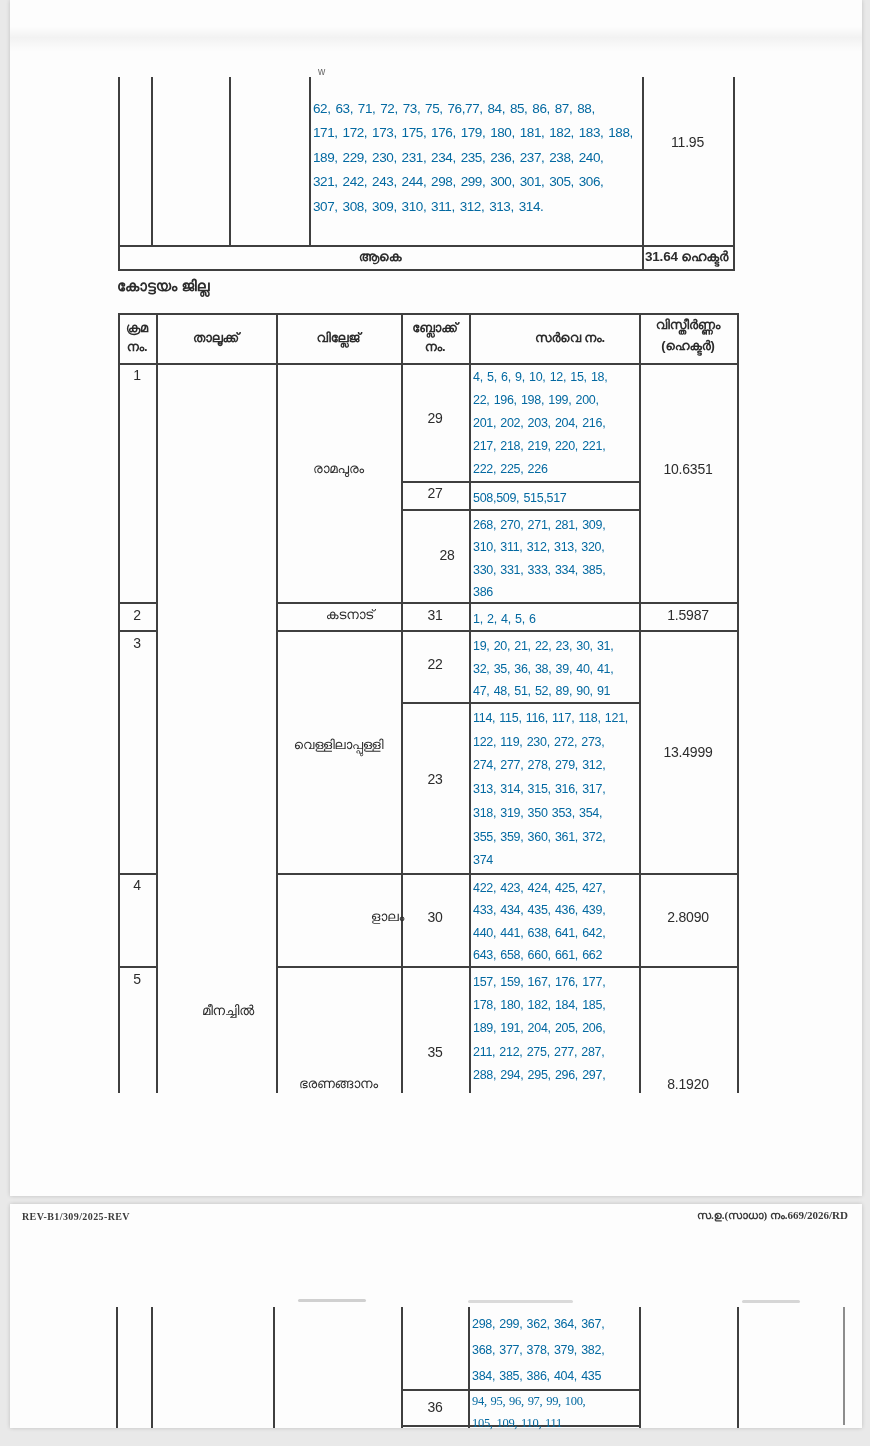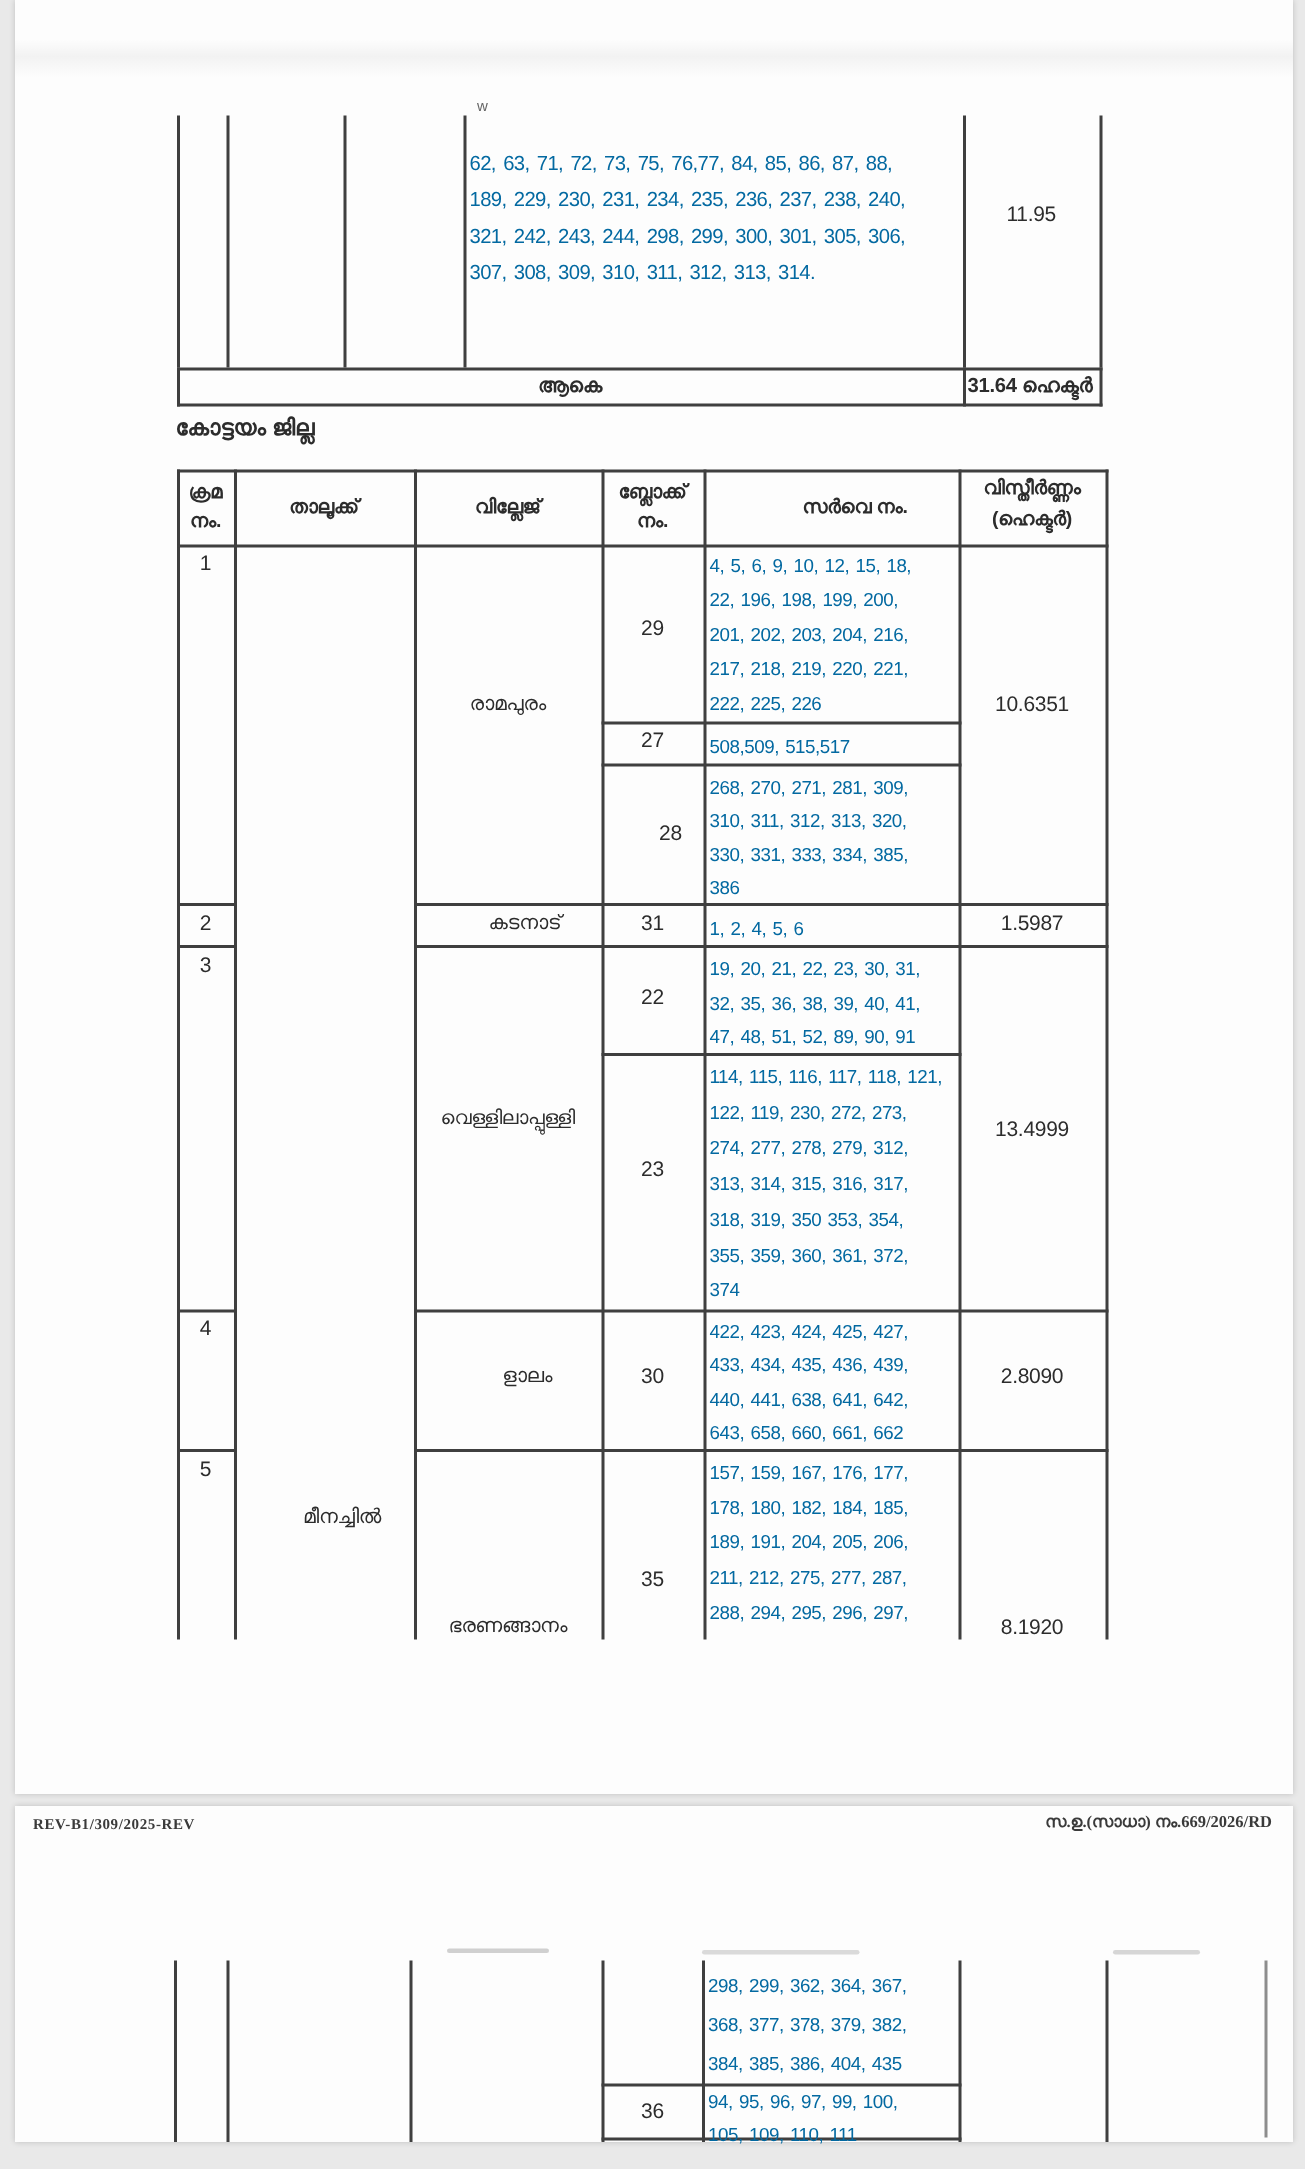--- a/index.html
+++ b/index.html
@@ -35,20 +35,21 @@
   <div class="vl" style="left:151px;top:77px;height:168px;"></div>
   <div class="vl" style="left:229px;top:77px;height:168px;"></div>
   <div class="vl" style="left:309px;top:77px;height:168px;"></div>
   <div class="vl" style="left:642px;top:77px;height:168px;"></div>
   <div class="vl" style="left:733px;top:77px;height:168px;"></div>
 
   <div class="txt" style="left:318px;top:66px;font-size:10px;color:#666;">w</div>
 
   <div class="lines big-lines" style="left:313px;top:97px;width:330px;line-height:24.4px;">
       <div class="ln">62, 63, 71, 72, 73, 75, 76,77, 84, 85, 86, 87, 88,</div>
+      <div class="ln">171, 172, 173, 175, 176, 179, 180, 181, 182, 183, 188,</div>
       <div class="ln">189, 229, 230, 231, 234, 235, 236, 237, 238, 240,</div>
       <div class="ln">321, 242, 243, 244, 298, 299, 300, 301, 305, 306,</div>
       <div class="ln">307, 308, 309, 310, 311, 312, 313, 314.</div>
     </div>
 
   <div class="txt num c" style="left:642px;top:134px;width:91px;">11.95</div>
 
   <div class="hl" style="left:118px;top:245px;width:617px;"></div>
   <div class="hl" style="left:118px;top:269px;width:617px;"></div>
   <div class="vl" style="left:118px;top:245px;height:26px;"></div>
@@ -136,21 +137,21 @@
       <div class="ln">122, 119, 230, 272, 273,</div>
       <div class="ln">274, 277, 278, 279, 312,</div>
       <div class="ln">313, 314, 315, 316, 317,</div>
       <div class="ln">318, 319, 350 353, 354,</div>
       <div class="ln">355, 359, 360, 361, 372,</div>
       <div class="ln">374</div>
     </div>
   <div class="txt num c" style="left:639px;top:744px;width:98px;">13.4999</div>
 
   <div class="txt num c" style="left:118px;top:877px;width:38px;">4</div>
-  <div class="txt ml c" style="left:276px;top:909px;width:151px;">ളാലം</div>
+  <div class="txt ml c" style="left:276px;top:909px;width:151px;padding-left:36px;">ളാലം</div>
   <div class="txt num c" style="left:401px;top:909px;width:68px;">30</div>
   <div class="lines" style="left:473px;top:877px;width:164px;line-height:22.3px;">
       <div class="ln">422, 423, 424, 425, 427,</div>
       <div class="ln">433, 434, 435, 436, 439,</div>
       <div class="ln">440, 441, 638, 641, 642,</div>
       <div class="ln">643, 658, 660, 661, 662</div>
     </div>
   <div class="txt num c" style="left:639px;top:909px;width:98px;">2.8090</div>
 
   <div class="txt num c" style="left:118px;top:971px;width:38px;">5</div>
@@ -186,18 +187,18 @@
 
   <div class="hl" style="left:401px;top:1389px;width:240px;"></div>
   <div class="hl" style="left:401px;top:1425px;width:240px;"></div>
 
   <div class="lines" style="left:472px;top:1312px;width:165px;line-height:25.8px;">
       <div class="ln">298, 299, 362, 364, 367,</div>
       <div class="ln">368, 377, 378, 379, 382,</div>
       <div class="ln">384, 385, 386, 404, 435</div>
     </div>
   <div class="txt num c" style="left:401px;top:1399px;width:68px;">36</div>
-  <div class="lines" style="left:472px;top:1391px;width:165px;line-height:21.5px;">
+  <div class="lines" style="left:472px;top:1391px;width:165px;line-height:21.5px;font-family:Liberation Serif, serif;">
       <div class="ln">94, 95, 96, 97, 99, 100,</div>
       <div class="ln">105, 109, 110, 111</div>
     </div>
 
 </div>
 
 </body></html>

